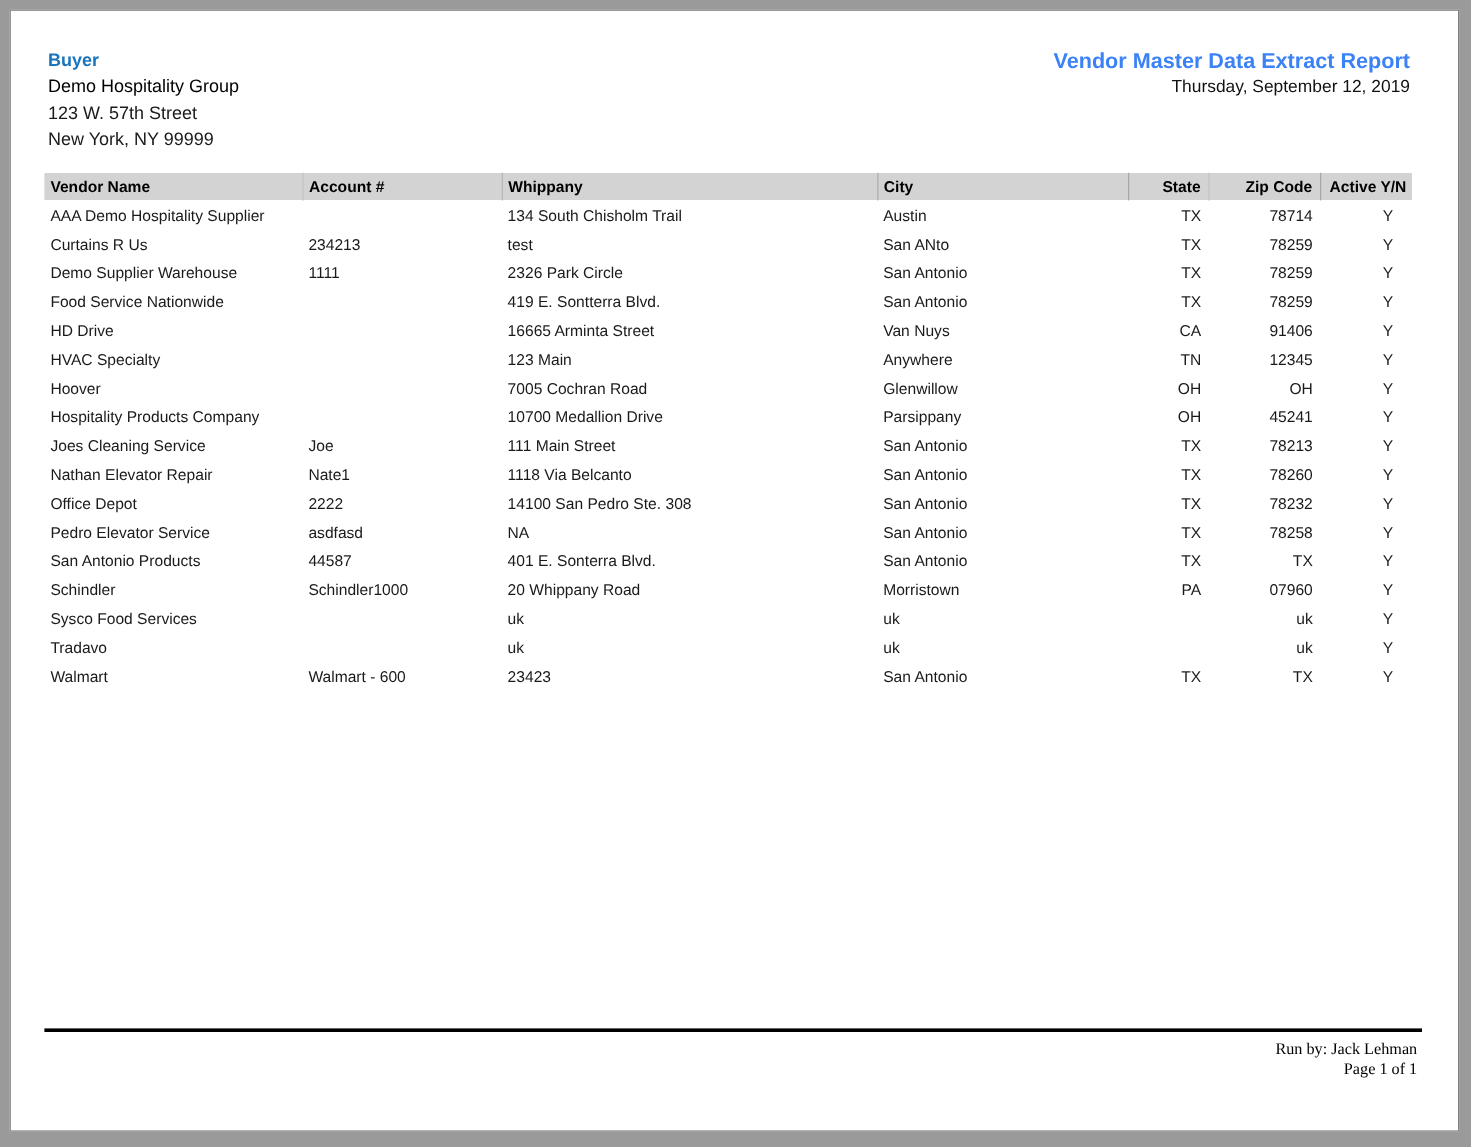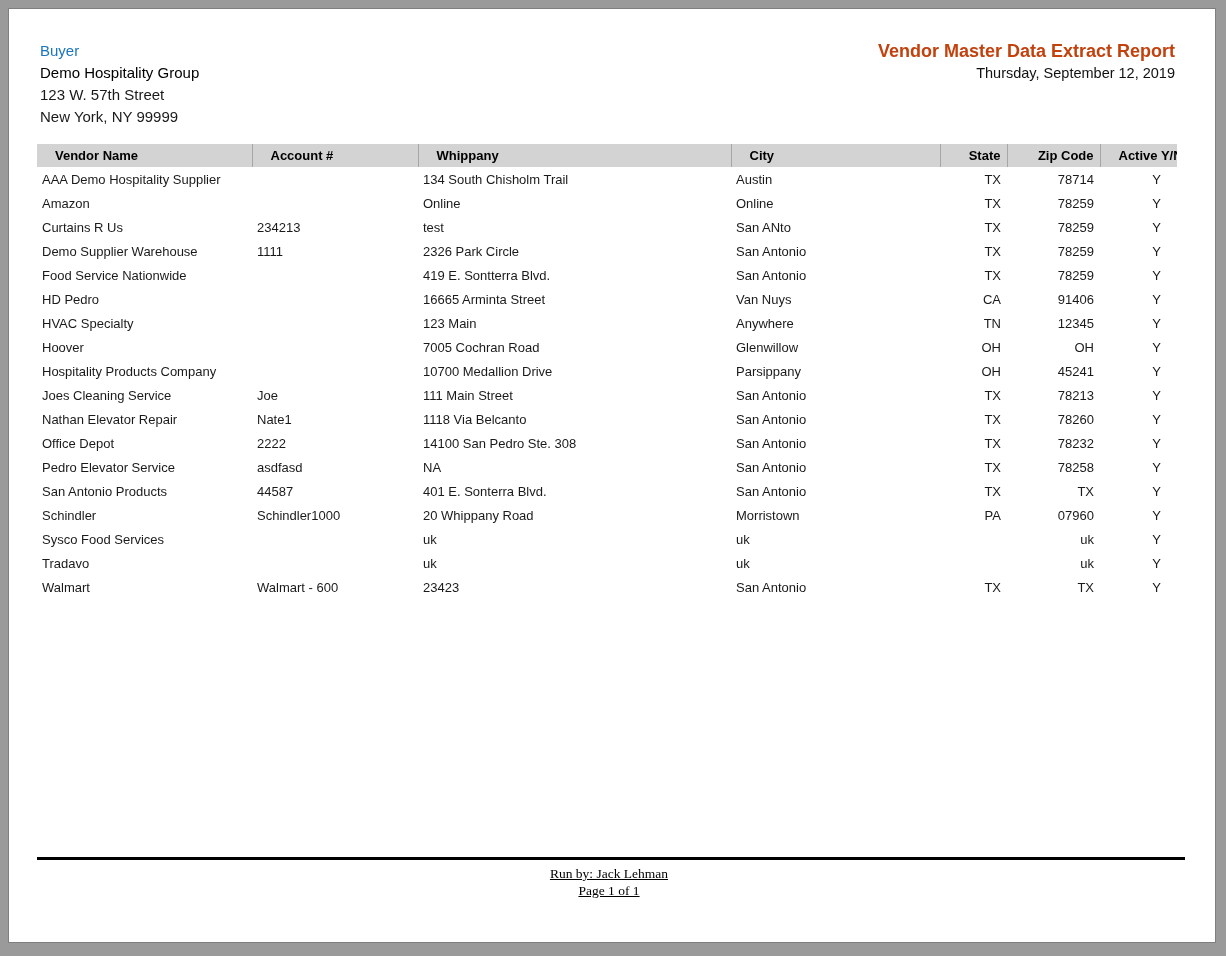--- a/index.html
+++ b/index.html
@@ -27,40 +27,40 @@
     border:1px solid var(--page-border);
   }
   
   .page-header{
     display:flex;
     justify-content:space-between;
     align-items:flex-start;
     padding:31px 40px 0 31px;
   }
   .buyer-block{font-size:15px;line-height:22px;}
-  .buyer-label{color:var(--accent-blue);font-weight:normal;}
+  .buyer-label{color:var(--accent-blue);font-weight:bold;}
   .buyer-name{font-weight:normal;color:#000;}
   .title-block{text-align:right;line-height:22px;}
-  .report-title{font-size:18px;font-weight:bold;color:#c2410c;}
+  .report-title{font-size:18px;font-weight:bold;color:#3b82f6;}
   .report-date{font-size:14.5px;color:#111;}
   
   table.vendor-table{
     margin:16px 0 0 28px;
     width:1140px;
     border-collapse:collapse;
     table-layout:fixed;
     font-size:13px;
   }
   table.vendor-table th{
     background:var(--header-bg);
     font-weight:bold;
     color:#000;
     text-align:left;
     height:23px;
-    padding:0 6px 0 18px;
+    padding:0 6px 0 5px;
     border-left:1px solid var(--header-divider);
     overflow:hidden;
     white-space:nowrap;
   }
   table.vendor-table th:first-child{border-left:none;}
   table.vendor-table td{
     height:24px;
     padding:0 6px 0 5px;
     overflow:hidden;
     white-space:nowrap;
@@ -72,26 +72,25 @@
   table.vendor-table th:nth-child(7){padding-right:5px;}
   table.vendor-table td:nth-child(7){padding-right:16px;}
   
   .report-footer{
     position:absolute;
     top:848px;
     left:28px;
     width:1148px;
     border-top:3px solid var(--rule-black);
     padding:5px 4px 0 0;
-    text-align:center;
+    text-align:right;
     font-family:"Liberation Serif","DejaVu Serif",serif;
     font-size:13.5px;
     line-height:17px;
     color:#000;
-    text-decoration:underline;
   }
   .footer-datetime .dt-gap{display:inline-block;width:12px;}
 </style>
 </head>
 <body>
 
 <div class="page">
 
   <div class="page-header">
     <div class="buyer-block">
@@ -131,29 +130,20 @@
         <tr>
           <td>AAA Demo Hospitality Supplier</td>
           <td></td>
           <td>134 South Chisholm Trail</td>
           <td>Austin</td>
           <td>TX</td>
           <td>78714</td>
           <td>Y</td>
         </tr>
         <tr>
-          <td>Amazon</td>
-          <td></td>
-          <td>Online</td>
-          <td>Online</td>
-          <td>TX</td>
-          <td>78259</td>
-          <td>Y</td>
-        </tr>
-        <tr>
           <td>Curtains R Us</td>
           <td>234213</td>
           <td>test</td>
           <td>San ANto</td>
           <td>TX</td>
           <td>78259</td>
           <td>Y</td>
         </tr>
         <tr>
           <td>Demo Supplier Warehouse</td>
@@ -167,21 +157,21 @@
         <tr>
           <td>Food Service Nationwide</td>
           <td></td>
           <td>419 E. Sontterra Blvd.</td>
           <td>San Antonio</td>
           <td>TX</td>
           <td>78259</td>
           <td>Y</td>
         </tr>
         <tr>
-          <td>HD Pedro</td>
+          <td>HD Drive</td>
           <td></td>
           <td>16665 Arminta Street</td>
           <td>Van Nuys</td>
           <td>CA</td>
           <td>91406</td>
           <td>Y</td>
         </tr>
         <tr>
           <td>HVAC Specialty</td>
           <td></td>

